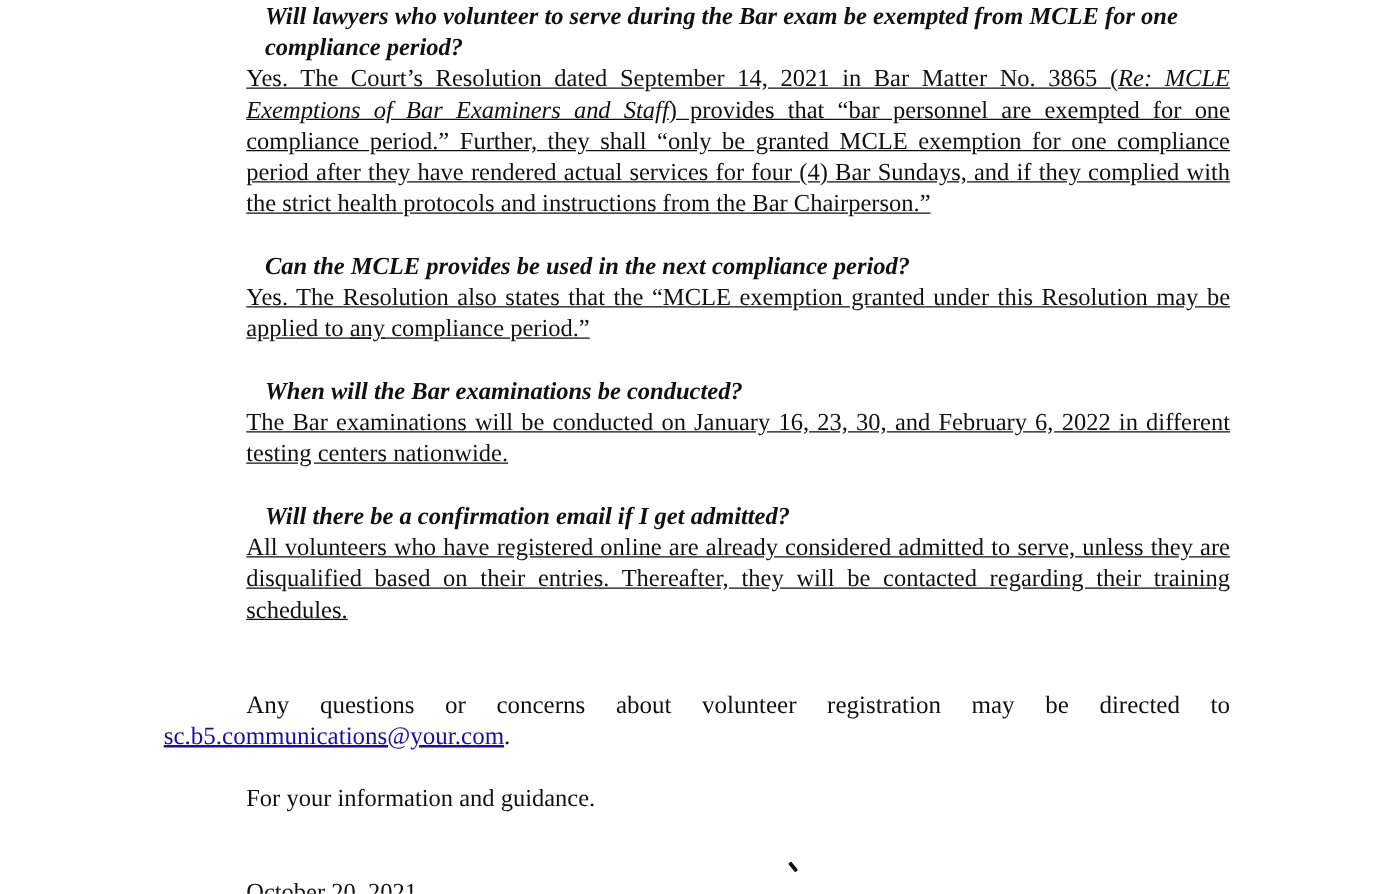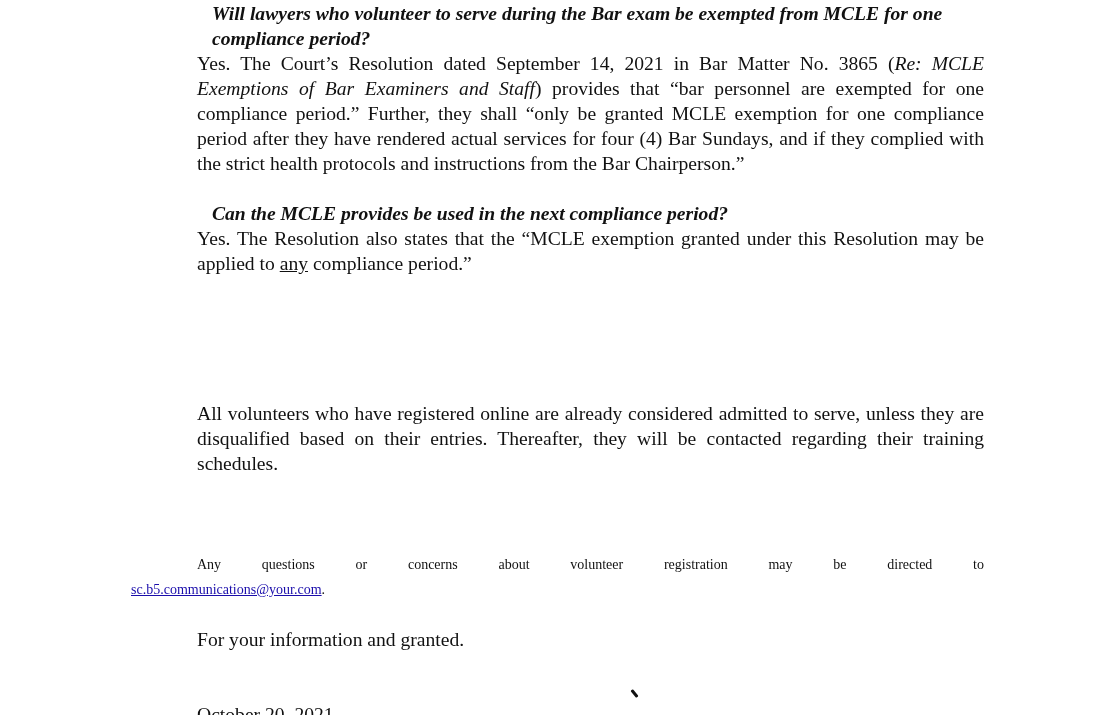--- a/index.html
+++ b/index.html
@@ -32,33 +32,34 @@
     .q {
       font-weight: bold;
       font-style: italic;
       display: block;
       margin-left: 15px;
     }
     .a {
       display: block;
       text-align: justify;
       text-align-last: left;
+      text-decoration: underline;
     }
     .u { text-decoration: underline; }
     .it { font-style: italic; }
     #b1 { top: 1px; }
     #b2 { top: 201px; }
     #b3 { top: 301px; }
     #b4 { top: 401px; }
     .contact {
       position: absolute;
       left: 131px;
       width: 853px;
       top: 552px;
-      font-size: 14px;
+      font-size: 20px;
       line-height: 25px;
     }
     .contact .line1 {
       display: block;
       padding-left: 66px;
       text-align: justify;
       text-align-last: justify;
     }
     .contact a {
       color: #1a0dab;
@@ -98,28 +99,33 @@
   <div class="block" id="b1">
     <span class="q">Will lawyers who volunteer to serve during the Bar exam be exempted from MCLE for one compliance period?</span>
     <span class="a"><span>Yes. The Court’s Resolution dated September 14, 2021 in Bar Matter No. 3865 (</span><span class="it">Re: MCLE Exemptions of Bar Examiners and Staff</span><span>) provides that “bar personnel are exempted for one compliance period.” Further, they shall “only be granted MCLE exemption for one compliance period after they have rendered actual services for four (4) Bar Sundays, and if they complied with the strict health protocols and instructions from the Bar Chairperson.”</span></span>
   </div>
 
   <div class="block" id="b2">
     <span class="q">Can the MCLE provides be used in the next compliance period?</span>
     <span class="a"><span>Yes. The Resolution also states that the “MCLE exemption granted under this Resolution may be applied to </span><span class="u">any</span><span> compliance period.”</span></span>
   </div>
 
+  <div class="block" id="b3">
+    <span class="q">When will the Bar examinations be conducted?</span>
+    <span class="a">The Bar examinations will be conducted on January 16, 23, 30, and February 6, 2022 in different testing centers nationwide.</span>
+  </div>
 
   <div class="block" id="b4">
+    <span class="q">Will there be a confirmation email if I get admitted?</span>
     <span class="a">All volunteers who have registered online are already considered admitted to serve, unless they are disqualified based on their entries. Thereafter, they will be contacted regarding their training schedules.</span>
   </div>
 
   <div class="contact">
     <span class="line1">Any questions or concerns about volunteer registration may be directed to</span>
     <span><a href="#">sc.b5.communications@your.com</a><span>.</span></span>
   </div>
 
-  <div class="closing">For your information and granted.</div>
+  <div class="closing">For your information and guidance.</div>
 
   <div class="date">October 20, 2021</div>
 
   <div class="cursor"></div>
 </div>
 
 </body></html>

